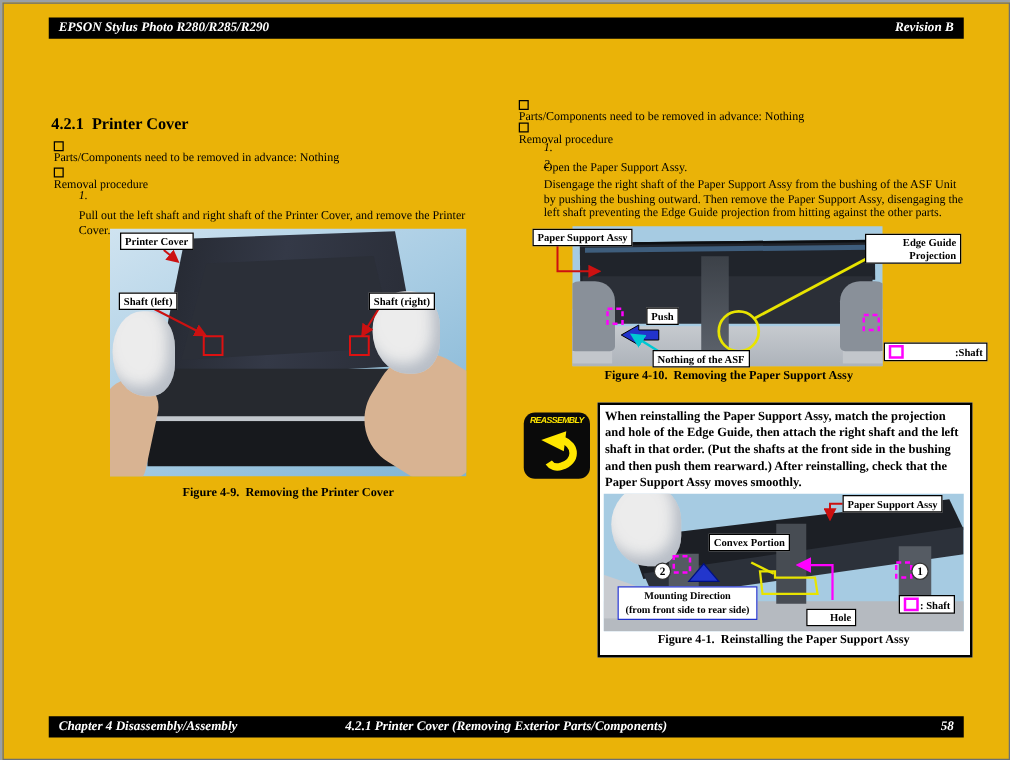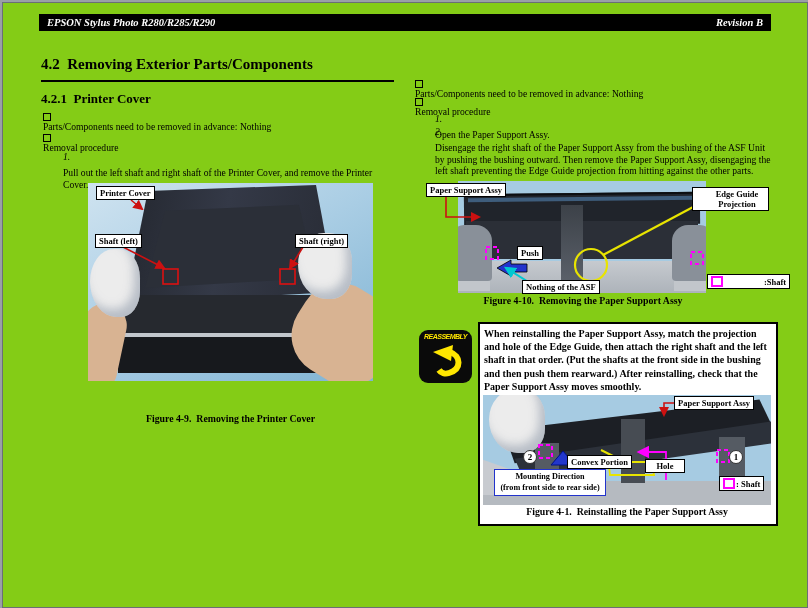--- a/index.html
+++ b/index.html
@@ -1,17 +1,17 @@
 <!DOCTYPE html>
 <html><head>
 <meta charset="utf-8">
 <style>
   html,body{margin:0;padding:0;}
   body{width:808px;height:608px;background:#9aa0a6;font-family:"Liberation Serif",serif;}
-  .page{position:absolute;left:0;top:0;width:804px;height:604px;margin:2px;background:#84cc16;border:1px solid #6a6f75;overflow:hidden;}
+  .page{position:absolute;left:0;top:0;width:804px;height:604px;margin:2px;background:#eab308;border:1px solid #6a6f75;overflow:hidden;}
   
   .bar{position:absolute;left:36px;width:732px;height:17px;background:#000;color:#fff;
        font:bold italic 10.5px "Liberation Serif",serif;display:flex;align-items:center;}
   .hbar{top:11px;justify-content:space-between;padding:0 8px;box-sizing:border-box;}
   .fbar{top:570px;box-sizing:border-box;padding:0 8px;}
   .fbar .fl{position:absolute;left:8px;}
   .fbar .fc{position:absolute;left:0;width:100%;text-align:center;}
   .fbar .fr{position:absolute;right:8px;}
   
   .h1{position:absolute;left:38px;top:53px;width:353px;font:bold 15px "Liberation Serif",serif;
@@ -20,21 +20,21 @@
   .row{position:absolute;display:flex;font:9.6px "Liberation Serif",serif;line-height:11.5px;flex-direction:column;}
   .cb{flex:0 0 auto;width:6px;height:6px;border:1px solid #000;margin:1px 11px 0 0;}
   .sn{flex:0 0 16px;font-style:italic;}
   .st{flex:1 1 auto;}
   
   .photo{position:absolute;overflow:hidden;background:linear-gradient(150deg,#cfe3f0 0%,#a9cde4 48%,#7fb3d3 100%);}
   .photo2{position:absolute;overflow:hidden;background:#a6cbe2;}
   .cap{position:absolute;font:bold 9.8px "Liberation Serif",serif;text-align:center;white-space:pre;}
   
   .lbl{position:absolute;background:#fff;border:1px solid #000;font:bold 8.5px "Liberation Serif",serif;
-       padding:1px 3px;white-space:nowrap;text-align:center;line-height:10px;}
+       padding:1px 3px;white-space:nowrap;text-align:right;line-height:10px;}
   .lbl.wrap{white-space:normal;}
   .legend{position:absolute;background:#fff;border:1px solid #000;font:bold 8.5px "Liberation Serif",serif;
           padding:1px 3px;white-space:nowrap;line-height:10px;display:flex;align-items:center;}
   .mag-sq{display:inline-block;width:8px;height:7px;border:2px solid #ff00ff;margin-right:1px;}
   .numchip{position:absolute;width:12px;height:12px;border-radius:50%;background:#fff;border:1px solid #333;
            font:bold 9px "Liberation Serif",serif;text-align:center;line-height:12px;}
   .mountbox{position:absolute;background:#fff;border:1px solid #2233cc;font:bold 8.2px "Liberation Serif",serif;
             text-align:center;line-height:10.5px;padding:2px 2px;}
   svg.ann{position:absolute;pointer-events:none;overflow:visible;}
   
@@ -91,21 +91,20 @@
   </defs>
 </svg>
 
 <div class="page">
 
   <div class="bar hbar">
     <span>EPSON Stylus Photo R280/R285/R290</span>
     <span>Revision B</span>
   </div>
 
-  <div class="h1">4.2  Removing Exterior Parts/Components</div>
 
   <div class="h2" style="left:38px;top:88px;">4.2.1  Printer Cover</div>
 
   <div class="row" style="left:40px;top:109px;width:350px;">
     <span class="cb"></span>
     <span>Parts/Components need to be removed in advance: Nothing</span>
   </div>
   <div class="row" style="left:40px;top:130px;width:350px;">
     <span class="cb"></span>
     <span>Removal procedure</span>
@@ -129,21 +128,21 @@
   <svg class="ann" style="left:85px;top:180px;" width="285" height="198">
     <line x1="43" y1="17" x2="54" y2="26" stroke="#cc1111" stroke-width="1.6" marker-end="url(#mred)"></line>
     <line x1="35" y1="64" x2="76" y2="85" stroke="#cc1111" stroke-width="1.6" marker-end="url(#mred)"></line>
     <line x1="215" y1="64" x2="202" y2="85" stroke="#cc1111" stroke-width="1.6" marker-end="url(#mred)"></line>
     <rect x="75" y="86" width="15" height="15" fill="none" stroke="#dd1111" stroke-width="1.6"></rect>
     <rect x="192" y="86" width="15" height="15" fill="none" stroke="#dd1111" stroke-width="1.6"></rect>
   </svg>
   <div class="lbl" style="left:93px;top:183px;">Printer Cover</div>
   <div class="lbl" style="left:92px;top:231px;">Shaft (left)</div>
   <div class="lbl" style="left:292px;top:231px;">Shaft (right)</div>
-  <div class="cap" style="left:85px;top:386px;width:285px;margin-top:24px;">Figure 4-9.  Removing the Printer Cover</div>
+  <div class="cap" style="left:85px;top:386px;width:285px;">Figure 4-9.  Removing the Printer Cover</div>
 
 
   <div class="row" style="left:412px;top:76px;width:360px;">
     <span class="cb"></span>
     <span>Parts/Components need to be removed in advance: Nothing</span>
   </div>
   <div class="row" style="left:412px;top:94px;width:360px;">
     <span class="cb"></span>
     <span>Removal procedure</span>
   </div>
@@ -210,28 +209,33 @@
   <svg class="ann" style="left:480px;top:392px;" width="288" height="110">
     <path d="M 192 8 L 181 8 L 181 20" fill="none" stroke="#cc1111" stroke-width="1.6" marker-end="url(#mred)"></path>
     <line x1="118" y1="55" x2="136" y2="64" stroke="#e8e400" stroke-width="2"></line>
     <polygon points="125,62 137,62 137,67 169,67 171,80 127,80" fill="none" stroke="#e8e400" stroke-width="1.8"></polygon>
     <polygon points="80,56 68,70 92,70" fill="#2236cc" stroke="#001080" stroke-width="1"></polygon>
     <path d="M 183 85 L 183 57 L 156 57" fill="none" stroke="#ff00ff" stroke-width="1.8" marker-end="url(#mmag)"></path>
     <rect x="56" y="50" width="13" height="13" fill="none" stroke="#ff00ff" stroke-width="2" stroke-dasharray="4 3"></rect>
     <rect x="234" y="55" width="12" height="12" fill="none" stroke="#ff00ff" stroke-width="2" stroke-dasharray="4 3"></rect>
   </svg>
   <div class="lbl" style="left:671px;top:393px;">Paper Support Assy</div>
-  <div class="lbl" style="left:564px;top:452px;">Convex Portion</div>
+  <div class="lbl" style="left:564px;top:424px;">Convex Portion</div>
   <div class="numchip" style="left:520px;top:447px;">2</div>
   <div class="numchip" style="left:726px;top:447px;">1</div>
   <div class="mountbox" style="left:491px;top:466px;width:106px;">
     <div>Mounting Direction</div>
     <div>(from front side to rear side)</div>
   </div>
-  <div class="lbl" style="left:642px;top:456px;width:32px;">Hole</div>
+  <div class="lbl" style="left:642px;top:484px;width:32px;">Hole</div>
   <div class="legend" style="left:716px;top:473px;">
     <span class="mag-sq"></span>
     <span>: Shaft</span>
   </div>
   <div class="cap" style="left:477px;top:503px;width:294px;">Figure 4-1.  Reinstalling the Paper Support Assy</div>
 
+  <div class="bar fbar">
+    <span class="fl">Chapter 4 Disassembly/Assembly</span>
+    <span class="fc">4.2.1 Printer Cover (Removing Exterior Parts/Components)</span>
+    <span class="fr">58</span>
+  </div>
 
 </div>
 
 </body></html>

